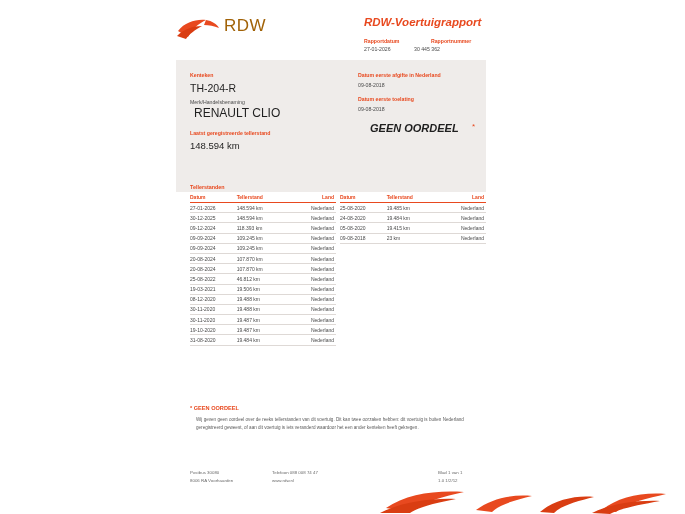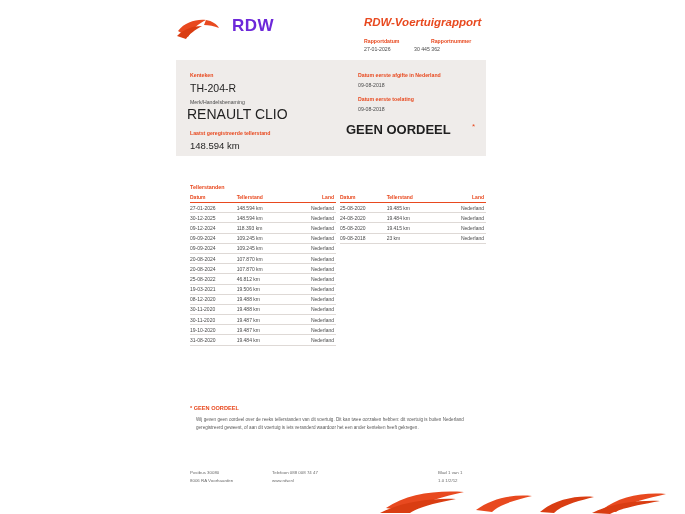--- a/index.html
+++ b/index.html
@@ -23,26 +23,26 @@
   
   .logo-wrap {
     position: absolute;
     left: 176px;
     top: 10px;
     width: 100px;
     height: 34px;
   }
   .logo-text {
     position: absolute;
-    left: 56px;
+    left: 48px;
     top: 6px;
     font-size: 17px;
-    font-weight: bold;
+    font-weight: normal;
     letter-spacing: 0.5px;
-    color: #6d28d9;
+    color: #a16207;
   }
   .logo-mark {
     position: absolute;
     left: 0px;
     top: 8px;
     width: 44px;
     height: 22px;
   }
   .report-title {
     position: absolute;
@@ -70,21 +70,21 @@
     color: #4a4a4a;
   }
   .meta-vals span.m2 { margin-left: 22px; }
 
   
   .panel {
     position: absolute;
     left: 176px;
     top: 60px;
     width: 310px;
-    height: 96px;
+    height: 132px;
     background: #efecea;
   }
   .p-label {
     position: absolute;
     font-size: 5.2px;
     font-weight: bold;
     color: #e8491f;
   }
   .p-text {
     position: absolute;
@@ -93,40 +93,41 @@
   }
   .plate {
     position: absolute;
     left: 14px;
     top: 22px;
     font-size: 10.5px;
     color: #1f1f1f;
   }
   .model {
     position: absolute;
-    left: 11px;
+    left: 18px;
     top: 46px;
-    font-size: 14px;
+    font-size: 12px;
     color: #1f1f1f;
     text-align: center;
   }
   .km-big {
     position: absolute;
     left: 14px;
     top: 80px;
     font-size: 9.5px;
     color: #1f1f1f;
   }
   .verdict {
     position: absolute;
-    left: 170px;
+    left: 194px;
     top: 62px;
-    font-size: 13px;
+    font-size: 11px;
     font-weight: bold;
     color: #1f1f1f;
+    font-style: italic;
   }
   .asterisk {
     position: absolute;
     left: 296px;
     top: 62px;
     font-size: 8px;
     color: #e8491f;
   }
 
   

